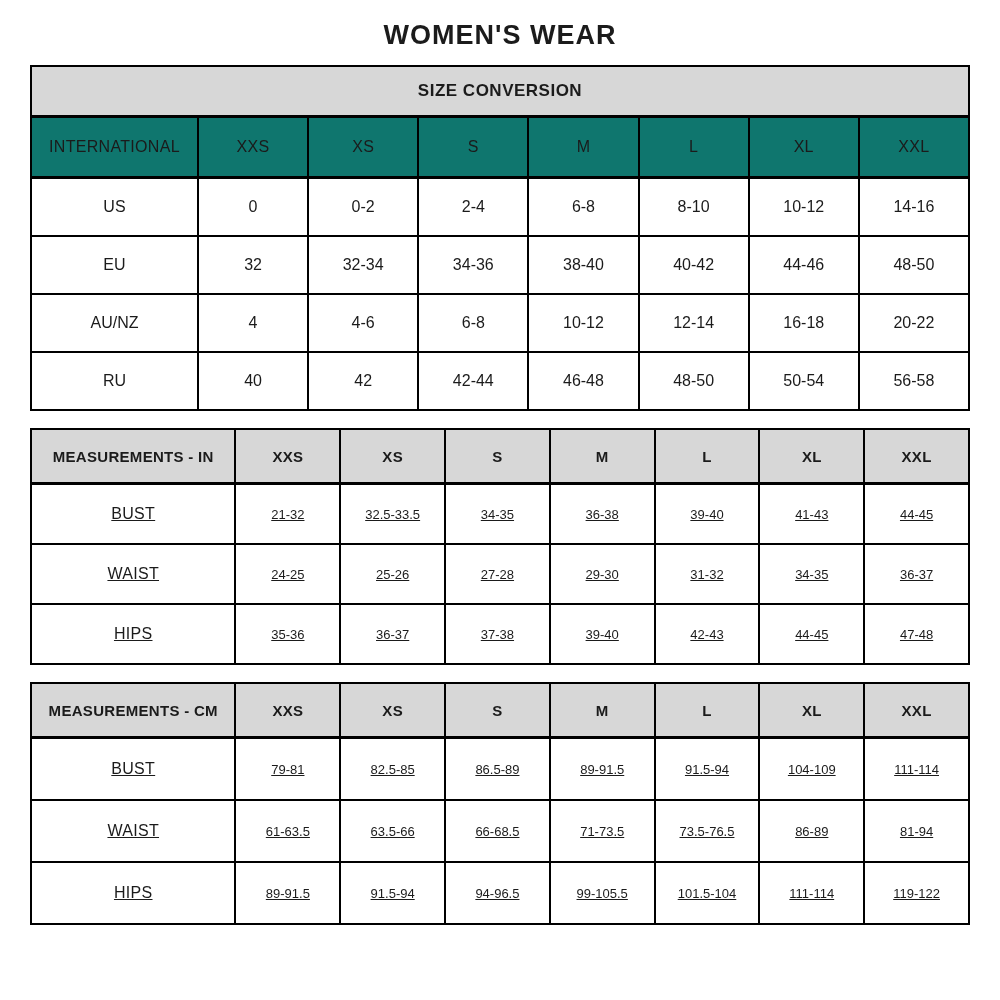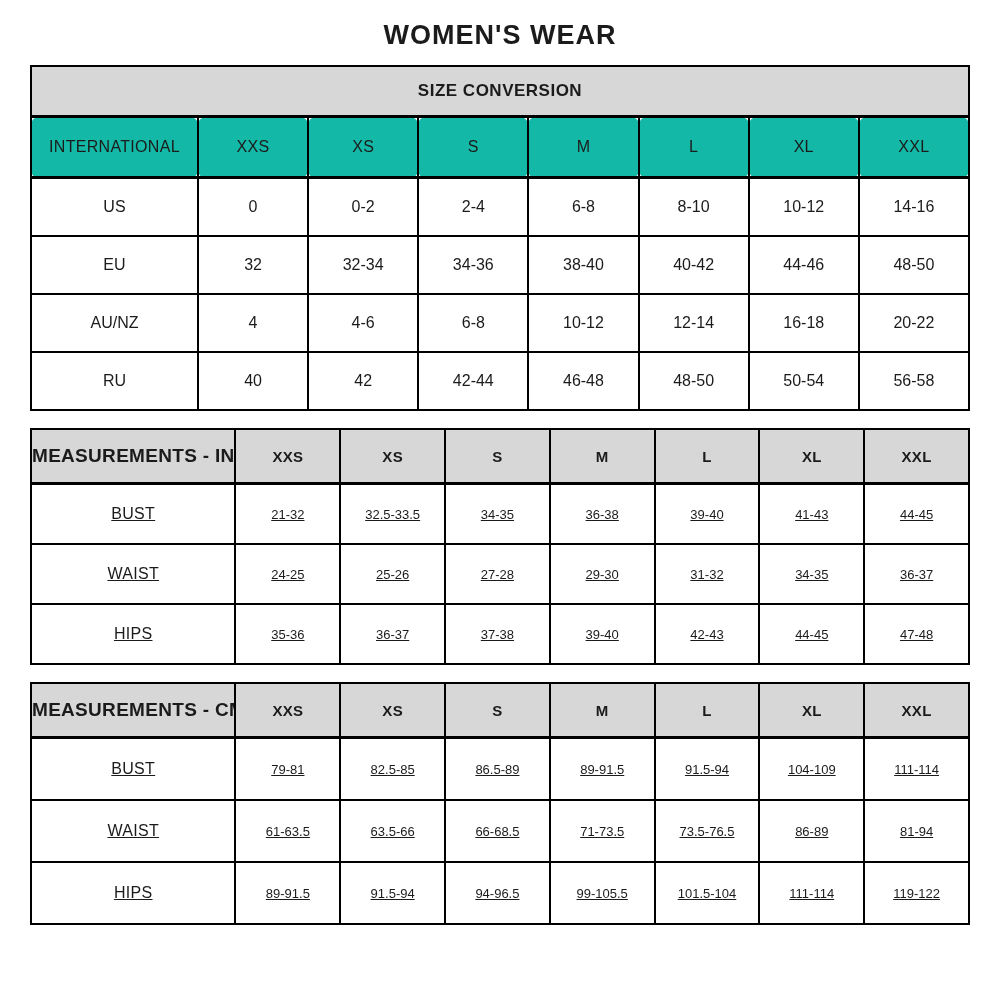--- a/index.html
+++ b/index.html
@@ -27,31 +27,31 @@
     text-align:center;vertical-align:middle;padding:0;
     overflow:hidden;white-space:nowrap;
   }
   
   .caption{
     background:var(--header-bg);height:48px;
     font-size:17px;font-weight:700;letter-spacing:0.5px;
     border-bottom:3px solid var(--border);
   }
   .tbl-conv .cols-row th{
-    height:58px;background:#14b8a6;font-weight:500;font-size:16px;
-    letter-spacing:0.3px;border-bottom:3px solid var(--border);border-radius:8px;
+    height:58px;background:#0f766e;font-weight:500;font-size:16px;
+    letter-spacing:0.3px;border-bottom:3px solid var(--border);
   }
   .tbl-conv td{height:56px;font-size:16px;}
   
   .tbl-meas .cols-row th{
     height:52px;background:var(--header-bg);
     font-weight:700;font-size:15px;letter-spacing:0.3px;
     border-bottom:3px solid var(--border);
   }
-  .tbl-meas .cols-row th.mtitle{font-size:19px;}
+  .tbl-meas .cols-row th.mtitle{font-size:15px;}
   .tbl-meas td{height:58px;font-size:13px;text-decoration:underline;}
   .tbl-meas td.row-label{font-size:16px;letter-spacing:0.3px;}
   .tbl-cm td{height:60px;}
 </style>
 </head>
 <body>
 
 <div class="sheet">
 
   <h1 class="page-title">WOMEN'S WEAR</h1>

